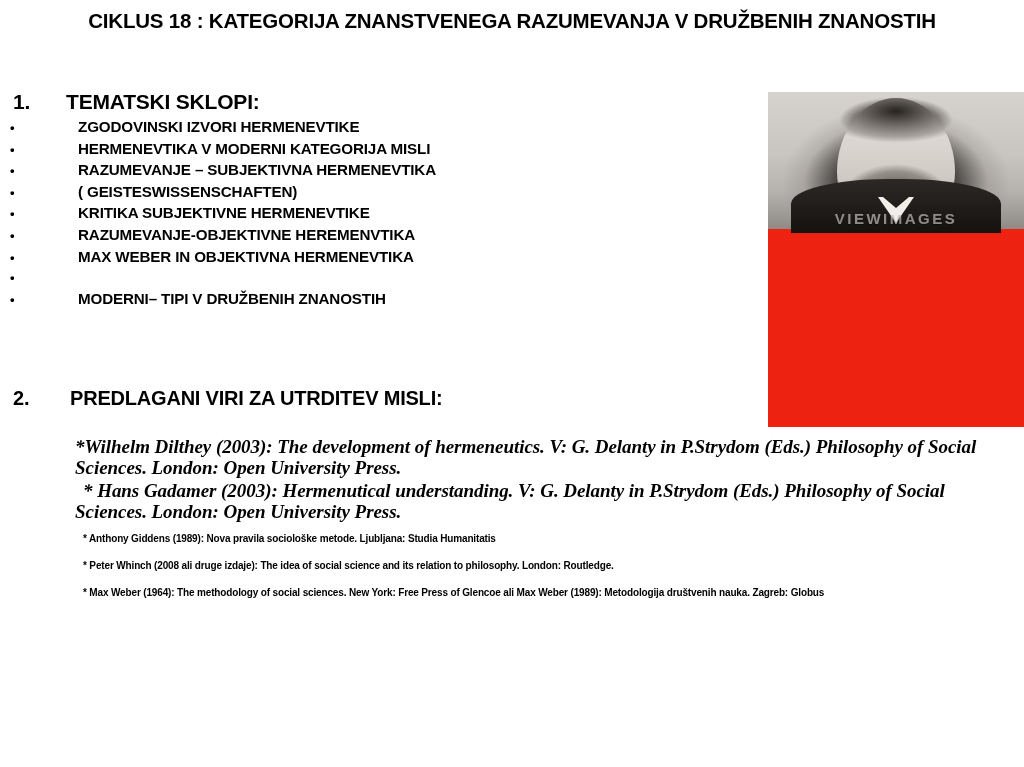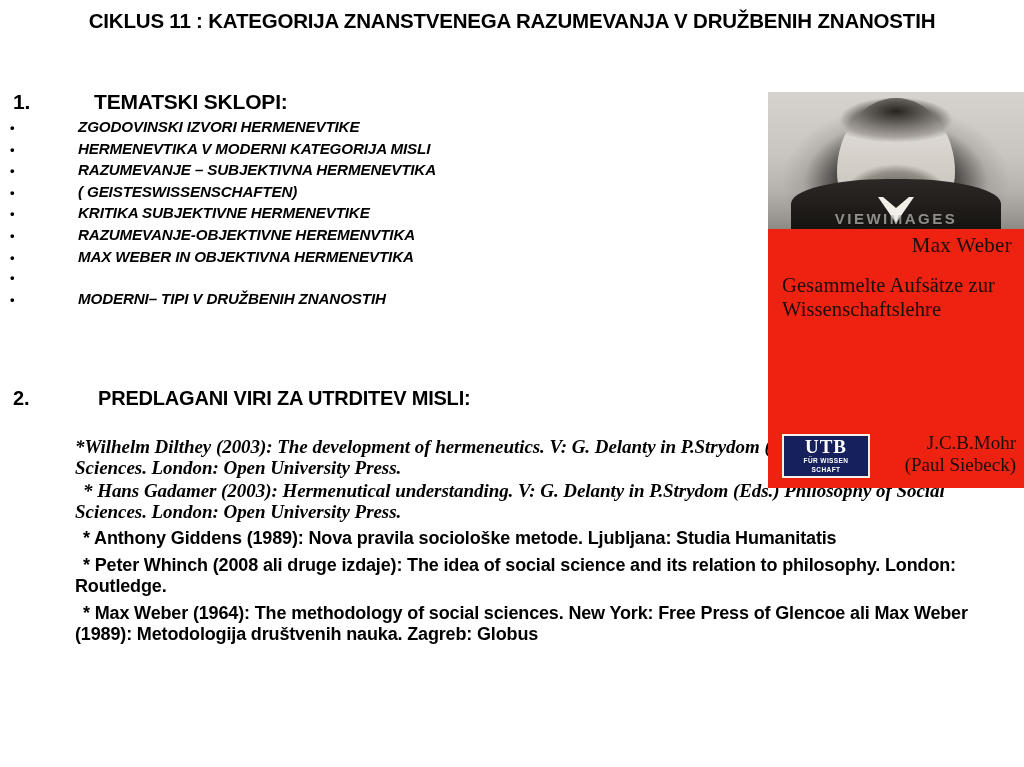--- a/index.html
+++ b/index.html
@@ -53,21 +53,20 @@
     line-height: 27px;
     letter-spacing: -0.2px;
   }
   .num-head .num {
     width: 66px;
     padding-left: 13px;
     box-sizing: border-box;
   }
   .num-head .htext {
     flex: 1;
-    margin-left: 28px;
   }
 
   ul.bullets {
     list-style: none;
     margin: 2px 0 0 0;
     padding: 0;
   }
   ul.bullets li {
     display: flex;
     align-items: baseline;
@@ -79,21 +78,20 @@
   }
   ul.bullets li .bullet {
     width: 78px;
     padding-left: 10px;
     box-sizing: border-box;
     font-size: 13px;
     line-height: 20.6px;
   }
   ul.bullets li .btext {
     flex: 1;
-    font-style: italic;
   }
 
   
   .section-two {
     position: absolute;
     left: 0;
     top: 385px;
     width: 1024px;
   }
   .section-two .num-head {
@@ -119,34 +117,34 @@
     font-family: "Liberation Serif", serif;
     font-weight: bold;
     font-size: 19px;
     line-height: 20.5px;
     letter-spacing: -0.05px;
     font-style: italic;
   }
   .ref.sans {
     font-family: "Liberation Sans", sans-serif;
     font-weight: bold;
-    font-size: 18px;
+    font-size: 10px;
     line-height: 21px;
     letter-spacing: -0.15px;
   }
   .ref.serif.first { text-indent: 0px; }
   .ref.gap-top { margin-top: 6px; }
 
   
   .book-cover {
     position: absolute;
     left: 768px;
     top: 92px;
     width: 256px;
-    height: 396px;
+    height: 335px;
     overflow: hidden;
     background: #ee2211;
     border: 0;
   }
   .cover-photo {
     position: absolute;
     left: 0; top: 0;
     width: 100%;
     height: 137px;
     background:
@@ -273,21 +271,21 @@
     font-size: 19px;
     line-height: 22px;
     color: #1b0d0a;
   }
 </style>
 </head>
 <body>
 
 <div class="slide">
 
-  <div class="slide-title">CIKLUS 11 : KATEGORIJA ZNANSTVENEGA RAZUMEVANJA V DRUŽBENIH ZNANOSTIH</div>
+  <div class="slide-title">CIKLUS 18 : KATEGORIJA ZNANSTVENEGA RAZUMEVANJA V DRUŽBENIH ZNANOSTIH</div>
 
   <div class="section-one">
     <div class="num-head">
       <span class="num">1.</span>
       <span class="htext">TEMATSKI SKLOPI:</span>
     </div>
     <ul class="bullets">
       <li>
         <span class="bullet">•</span>
         <span class="btext">ZGODOVINSKI IZVORI HERMENEVTIKE</span>
@@ -341,30 +339,15 @@
     <p class="ref sans gap-top">* Max Weber (1964): The methodology of social sciences. New York: Free Press of Glencoe    ali  Max Weber (1989): Metodologija društvenih nauka. Zagreb: Globus</p>
   </div>
 
   <div class="book-cover">
     <div class="cover-photo">
       <div class="head"></div>
       <div class="shoulders"></div>
       <div class="collar"></div>
       <div class="watermark">VIEWIMAGES</div>
     </div>
-    <div class="cover-red">
-      <div class="cover-author">Max Weber</div>
-      <div class="cover-booktitle">Gesammelte Aufsätze zur Wissenschaftslehre</div>
-      <div class="cover-footer">
-        <div class="utb-logo">
-          <span class="utb-main">UTB</span>
-          <span class="utb-sub">FÜR WISSEN</span>
-          <span class="utb-sub">SCHAFT</span>
-        </div>
-        <div class="mohr">
-          <div>J.C.B.Mohr</div>
-          <div>(Paul Siebeck)</div>
-        </div>
-      </div>
-    </div>
   </div>
 
 </div>
 
 </body></html>

